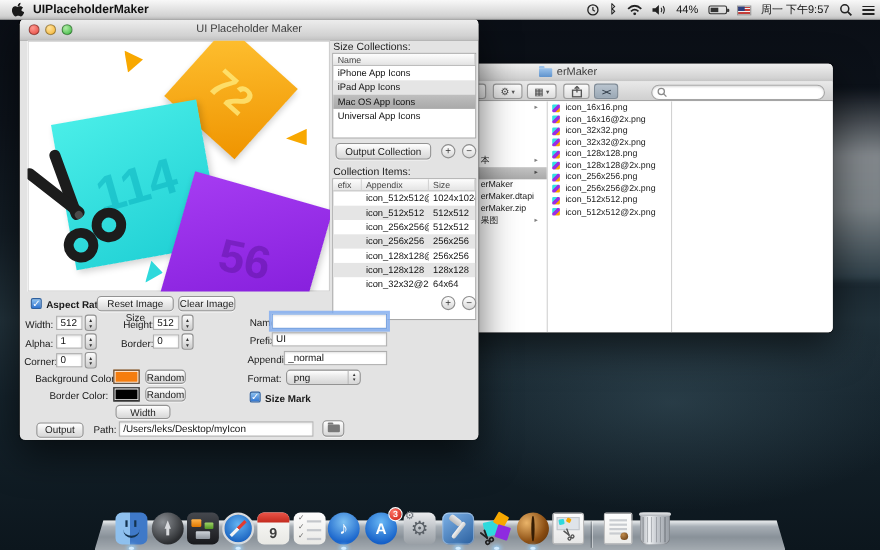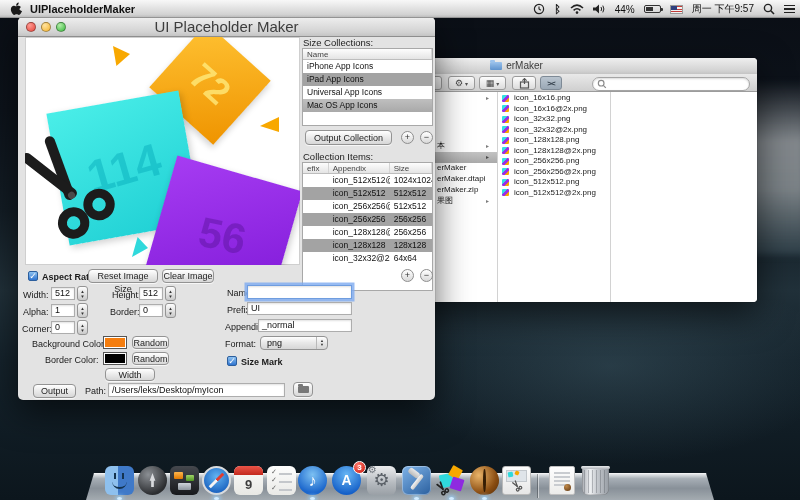--- a/index.html
+++ b/index.html
@@ -36,21 +36,21 @@
   
   .window { position:absolute; border-radius:5px; box-shadow:0 12px 35px rgba(0,0,0,.6),0 0 1px rgba(0,0,0,.7); }
   .titlebar { position:absolute; left:0; top:0; right:0;
     background:linear-gradient(180deg,#efefef,#d2d2d2 80%,#c4c4c4);
     border-bottom:1px solid #8e8e8e; border-radius:5px 5px 0 0; }
   .tl-dots { position:absolute; left:8px; top:5px; display:flex; gap:5px; }
   .tl { width:10px; height:10px; border-radius:50%; border:0.5px solid rgba(0,0,0,.35); }
   .tl.red { background:radial-gradient(circle at 35% 30%,#ff9a92,#e5463c); }
   .tl.yel { background:radial-gradient(circle at 35% 30%,#ffe3a0,#f5b32e); }
   .tl.grn { background:radial-gradient(circle at 35% 30%,#b4eda9,#37b83c); }
-  .wtitle { width:100%; text-align:center; font-size:15px; color:#3d3d3d; }
+  .wtitle { width:100%; text-align:center; font-size:10px; color:#3d3d3d; }
 
   
   #app-window { left:18px; top:17px; width:417px; height:383px; background:#e3e3e3; z-index:20; }
   #app-window .titlebar { height:20px; }
   #app-window .wtitle { line-height:20px; }
   #preview { left:7px; top:20px; width:275px; height:228px; background:#fff; overflow:hidden; box-shadow:inset 0 0 0 1px #cfcfcf; }
   .sq { position:absolute; display:flex; align-items:center; justify-content:center; font-weight:bold; }
   #sq-orange { left:142px; top:4px; width:86px; height:86px; transform:rotate(42deg);
     background:linear-gradient(135deg,#ffc233,#ef9400); box-shadow:2px 3px 6px rgba(0,0,0,.18); }
   #sq-orange .sqnum { font-size:36px; color:rgba(255,238,130,.75); }
@@ -65,21 +65,21 @@
   #tri-2 { left:235px; top:80px; width:19px; height:15px; background:#f8a800; clip-path:polygon(100% 0,100% 100%,0 60%); }
   #tri-3 { left:107px; top:200px; width:16px; height:20px; background:#2fd9dc; clip-path:polygon(0 100%,100% 55%,35% 0); }
   #preview-scrollbar { left:284px; top:183px; width:4px; height:55px; border-radius:2px; background:#b7b7b7; }
 
   .panel-label { position:absolute; font-size:9.5px; color:#1c1c1c; }
   .tbl { position:absolute; background:#fff; border:1px solid #a8a8a8; }
   .tbl-head { display:flex; height:11px; background:linear-gradient(180deg,#fdfdfd,#e4e4e4);
     border-bottom:1px solid #bdbdbd; font-size:8px; color:#444; line-height:11px; }
   .tbl-head span { padding-left:4px; border-right:1px solid #d4d4d4; overflow:hidden; white-space:nowrap; }
   .trow { display:flex; height:13px; line-height:13px; font-size:8.5px; color:#111; white-space:nowrap; }
-  .trow.alt { background:#a3a3a3; }
+  .trow.alt { background:#e5e5e5; }
   .trow.sel { background:linear-gradient(180deg,#bfbfbf,#a9a9a9); }
   .trow span { padding-left:4px; overflow:hidden; }
   .c-prefix { width:26px; } .c-appendix { width:62px; } .c-size { width:43px; }
 
   .aqua-btn { position:absolute; background:linear-gradient(180deg,#ffffff,#ececec 45%,#d7d7d7);
     border:1px solid #939393; border-radius:4px; font-size:9px; color:#1e1e1e; text-align:center;
     box-shadow:0 1px 0 rgba(255,255,255,.7); cursor:default; }
   .round-btn { position:absolute; width:13px; height:13px; border-radius:50%; border:1px solid #8e8e8e;
     background:linear-gradient(180deg,#fff,#d9d9d9); font-size:9px; line-height:11px; text-align:center; color:#333; }
   .field { position:absolute; background:#fff; border:1px solid #adadad; font-size:9px; color:#111;
@@ -371,25 +371,25 @@
   <div class="tbl" style="left:284px;top:31px;width:131px;height:78px">
     <div class="tbl-head">
         <span style="width:100%">Name</span>
       </div>
     <div class="trow">
         <span style="width:100%">iPhone App Icons</span>
       </div>
     <div class="trow alt">
         <span style="width:100%">iPad App Icons</span>
       </div>
+    <div class="trow sel">
+        <span style="width:100%">Mac OS App Icons</span>
+      </div>
     <div class="trow">
         <span style="width:100%">Universal App Icons</span>
-      </div>
-    <div class="trow sel">
-        <span style="width:100%">Mac OS App Icons</span>
       </div>
   </div>
   <div class="aqua-btn" style="left:287px;top:113px;width:87px;height:15px;line-height:14px">Output Collection</div>
   <div class="round-btn" style="left:383px;top:114px">+</div>
   <div class="round-btn" style="left:402px;top:114px">−</div>
 
   <div class="panel-label" style="left:285px;top:134px">Collection Items:</div>
   <div class="tbl" style="left:284px;top:145px;width:131px;height:129px">
     <div class="tbl-head">
       <span class="c-prefix">efix</span>

